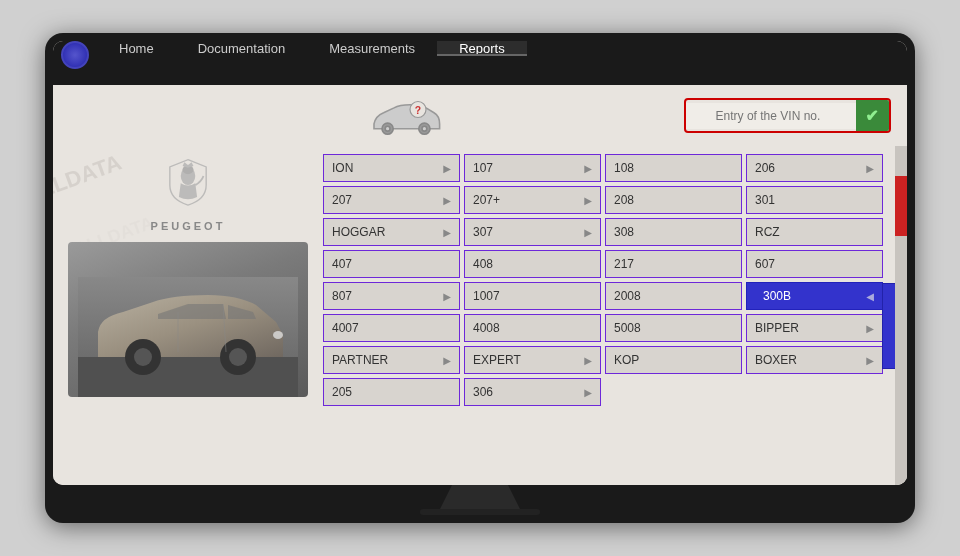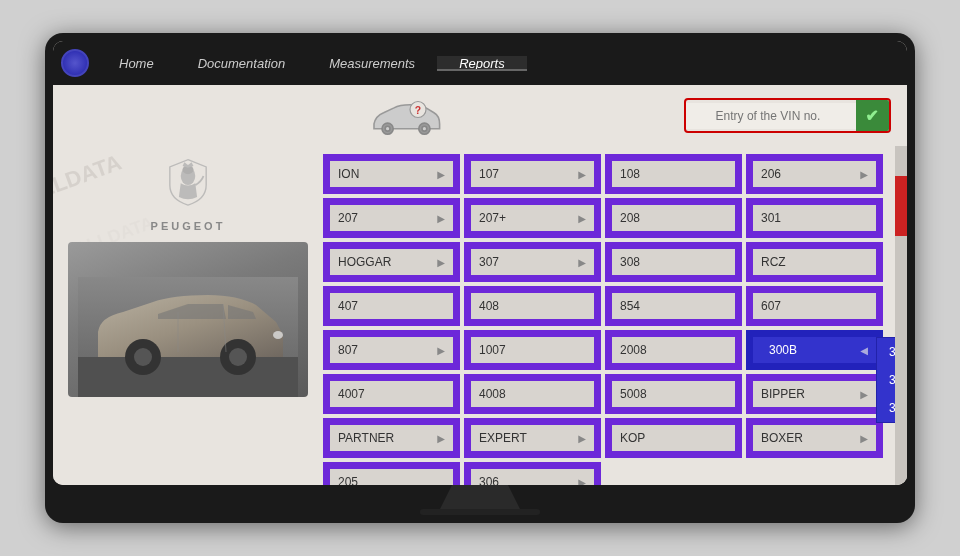--- a/index.html
+++ b/index.html
@@ -33,24 +33,23 @@
       border-radius: 10px;
       overflow: hidden;
       display: flex;
       flex-direction: column;
     }
 
     
     .navbar {
       background: #1a1a1a;
       display: flex;
-      align-items: center;
+      align-items: flex-start;
       height: 44px;
       flex-shrink: 0;
-      font-style: italic;
     }
 
     .nav-logo {
       width: 44px;
       display: flex;
       align-items: center;
       justify-content: center;
       padding: 0 8px;
     }
 
@@ -211,21 +210,21 @@
 
     .model-grid {
       display: grid;
       grid-template-columns: repeat(4, 1fr);
       gap: 4px;
       padding-right: 4px;
     }
 
     .model-cell {
       background: #d8d4cf;
-      border: 7px solid #6d28d9;
+      border: 1px solid #6d28d9;
       padding: 6px 8px;
       font-size: 12px;
       color: #333;
       cursor: pointer;
       display: flex;
       align-items: center;
       justify-content: space-between;
       min-height: 28px;
       position: relative;
     }
@@ -477,21 +476,21 @@
                 <span>RCZ</span>
               </div>
 
               <div class="model-cell">
                 <span>407</span>
               </div>
               <div class="model-cell">
                 <span>408</span>
               </div>
               <div class="model-cell">
-                <span>854</span>
+                <span>217</span>
               </div>
               <div class="model-cell">
                 <span>607</span>
               </div>
 
               <div class="model-cell">
                 <span>807</span>
                 <span class="arrow">▶</span>
               </div>
               <div class="model-cell">

